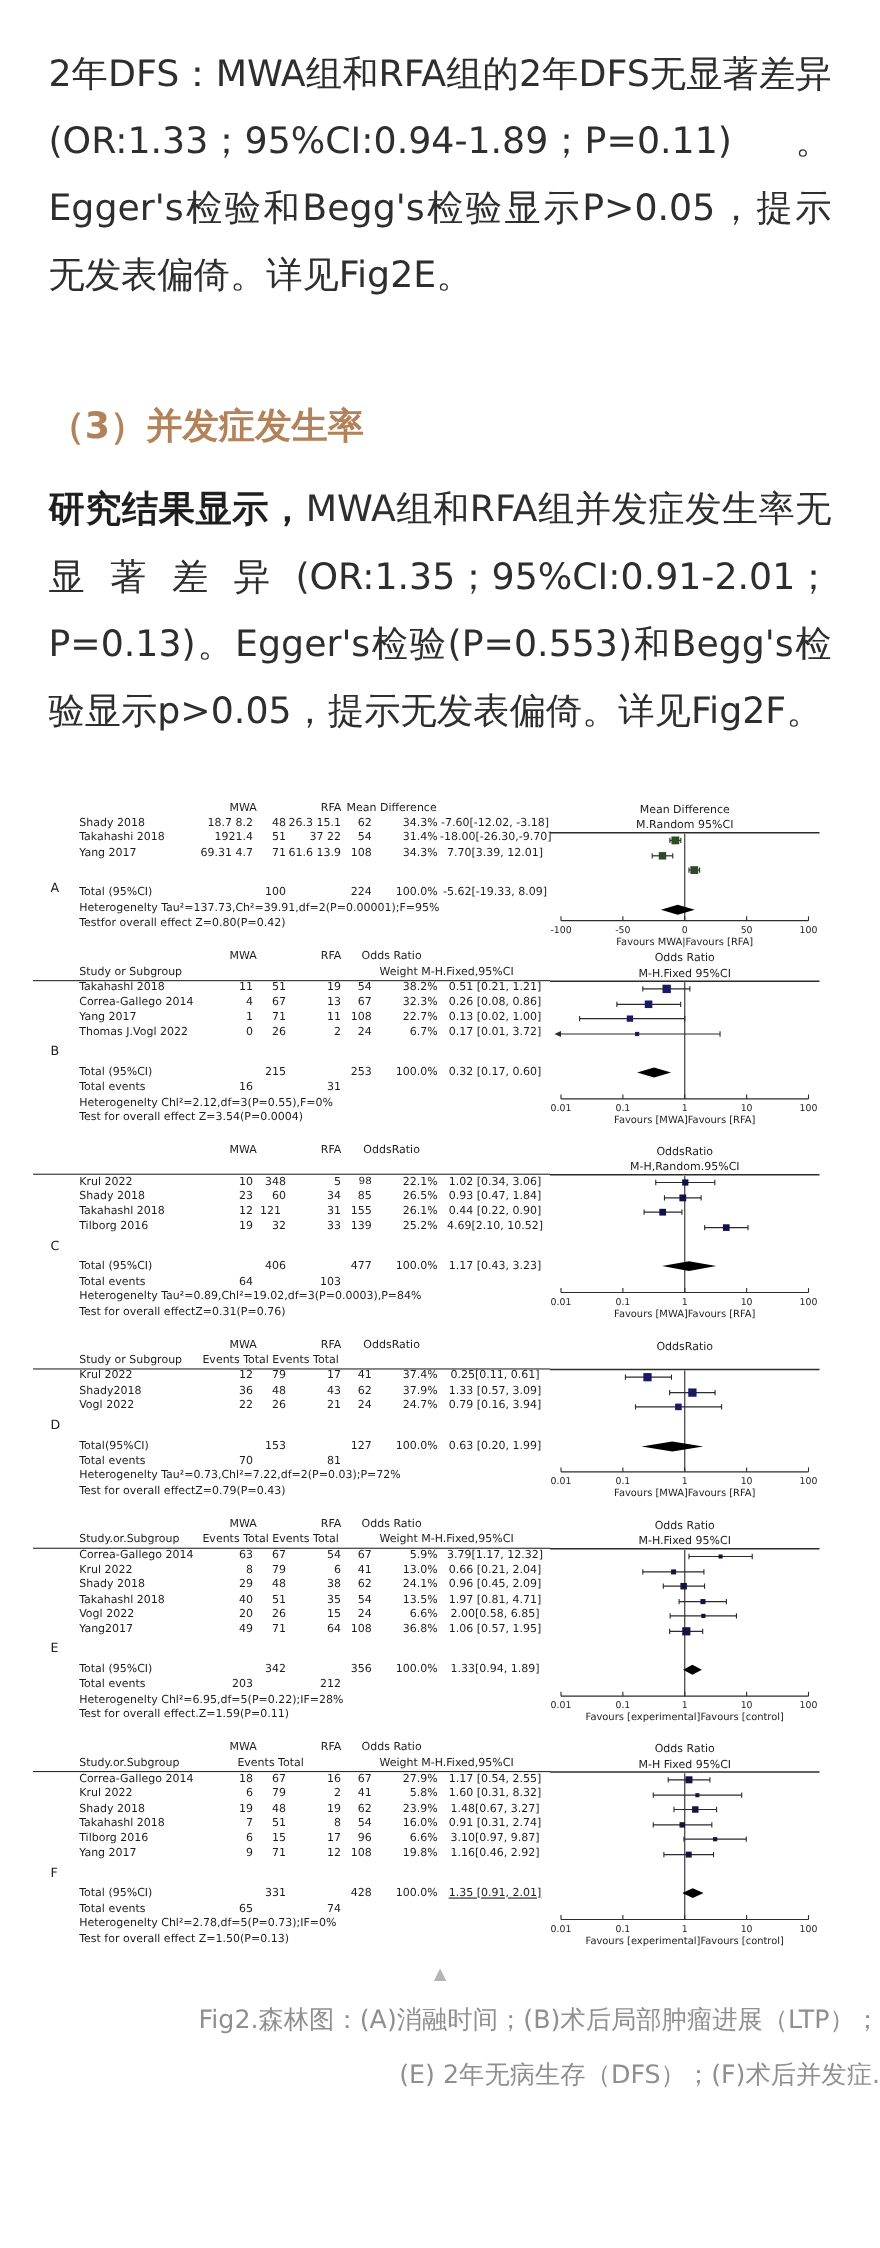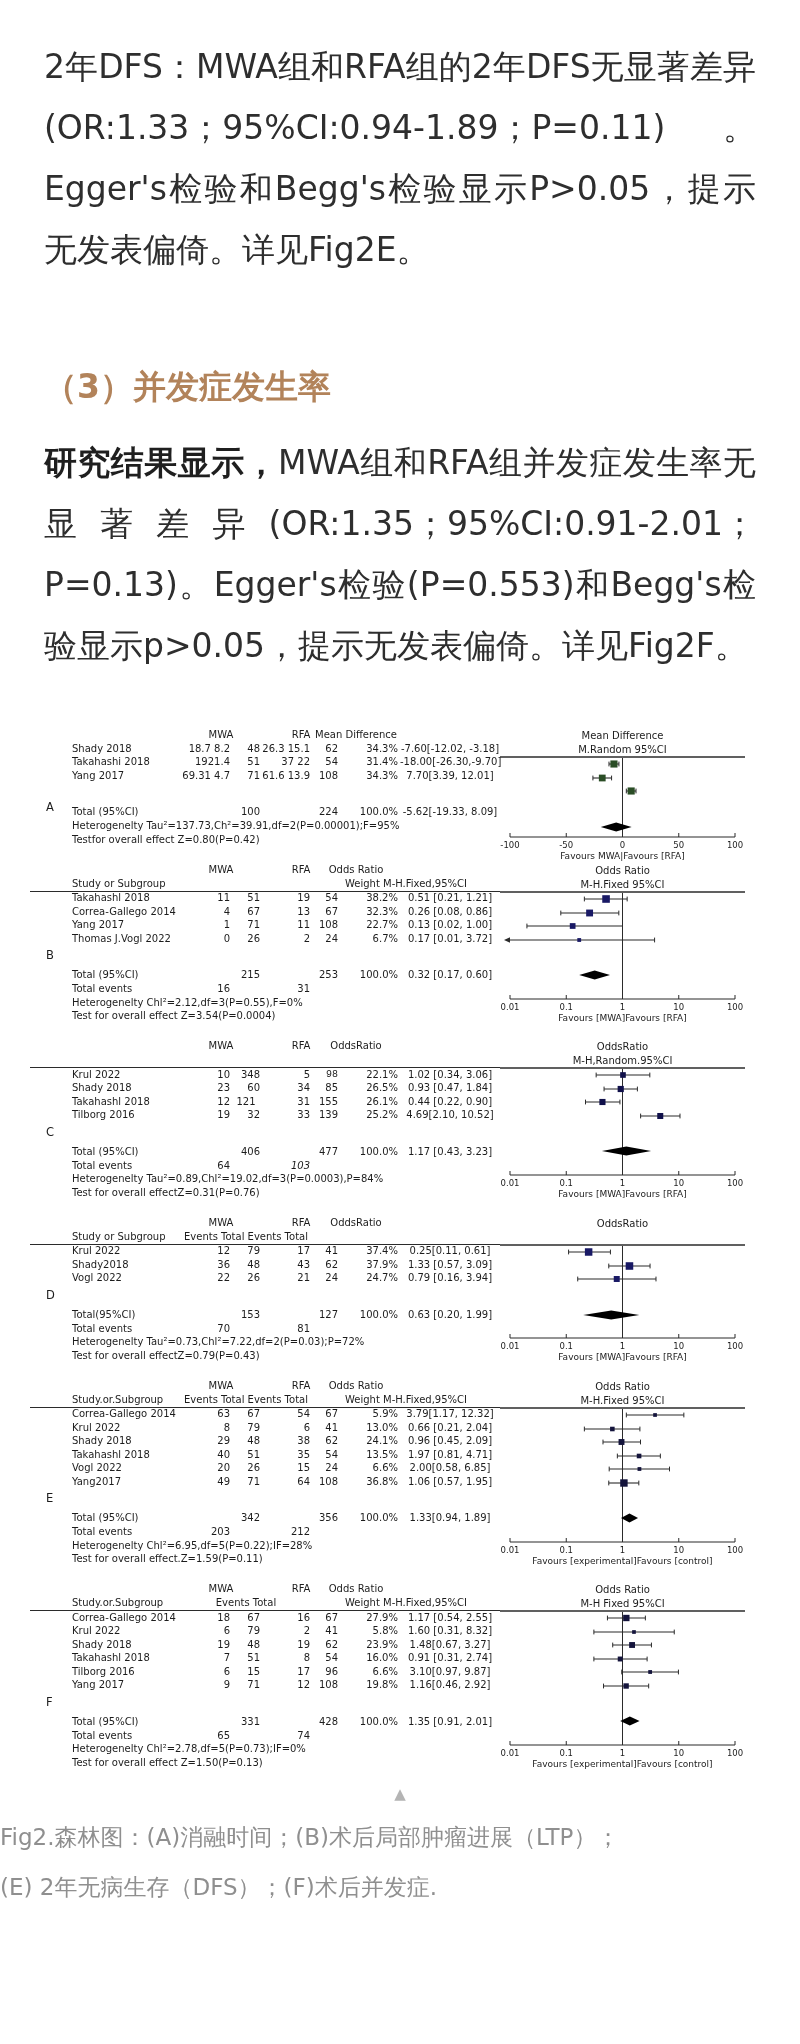--- a/index.html
+++ b/index.html
@@ -21,21 +21,21 @@
   .prow.trow{height:15px;}
   .pc{white-space:nowrap;grid-row:1;line-height:12px;}
   .pc.num{text-align:right;padding-right:2px;}
   .pc.ctr{text-align:center;}
   .pc.study{padding-left:42px;}
   .plabel{position:absolute;left:16px;font-size:11.5px;color:#1c1c1c;}
   svg.plot{position:absolute;left:470px;top:0;overflow:visible;}
   svg.plot text{font-family:"DejaVu Sans",sans-serif;fill:#1c1c1c;}
   
   .collapse{margin-top:8px;text-align:center;color:#b4b4b4;font-size:15px;line-height:16px;}
-  .caption{margin-top:10px;text-align:left;font-size:23px;line-height:50px;color:#8f8f8f;}
+  .caption{margin-top:10px;text-align:right;font-size:23px;line-height:50px;color:#8f8f8f;}
 </style>
 </head>
 <body>
 
 <div class="page">
 
   <p class="para p1">2年DFS：MWA组和RFA组的2年DFS无显著差异(OR:1.33；95%CI:0.94-1.89；P=0.11)。Egger's检验和Begg's检验显示P&gt;0.05，提示无发表偏倚。详见Fig2E。</p>
 
   <h3 class="heading">（3）并发症发生率</h3>
 
@@ -284,21 +284,21 @@
           <div class="prow trow">
             <div class="pc study" style="grid-area: 1 / 1;">Total (95%CI)</div>
             <div class="pc num" style="grid-area: 1 / 3;">406</div>
             <div class="pc num" style="grid-area: 1 / 5;">477</div>
             <div class="pc num" style="grid-area: 1 / 6;">100.0%</div>
             <div class="pc ctr" style="grid-area: 1 / 7;">1.17 [0.43, 3.23]</div>
           </div>
           <div class="prow ">
             <div class="pc study" style="grid-area: 1 / 1;">Total events</div>
             <div class="pc num" style="grid-area: 1 / 2;">64</div>
-            <div class="pc num" style="grid-area: 1 / 4; font-style: italic;">103</div>
+            <div class="pc num" style="grid-area: 1 / 4;">103</div>
           </div>
           <div class="prow ">
             <div class="pc study" style="grid-area: 1 / 1 / auto / 8;">Heterogenelty Tau²=0.89,Chl²=19.02,df=3(P=0.0003),P=84%</div>
           </div>
           <div class="prow ">
             <div class="pc study" style="grid-area: 1 / 1 / auto / 8;">Test for overall effectZ=0.31(P=0.76)</div>
           </div>
         </div>
         <div class="plabel" style="top: 85.5px;">C</div>
         <svg width="245" height="173" class="plot">
@@ -627,21 +627,21 @@
             <div class="pc num" style="grid-area: 1 / 5;">108</div>
             <div class="pc num" style="grid-area: 1 / 6;">19.8%</div>
             <div class="pc ctr" style="grid-area: 1 / 7;">1.16[0.46, 2.92]</div>
           </div>
           <div class="prow " style="height: 22px;"></div>
           <div class="prow trow">
             <div class="pc study" style="grid-area: 1 / 1;">Total (95%CI)</div>
             <div class="pc num" style="grid-area: 1 / 3;">331</div>
             <div class="pc num" style="grid-area: 1 / 5;">428</div>
             <div class="pc num" style="grid-area: 1 / 6;">100.0%</div>
-            <div class="pc ctr" style="grid-area: 1 / 7;">1.35 [0.91, 2.01]</div>
+            <div class="pc ctr" style="grid-area: 1 / 7; text-decoration: underline;">1.35 [0.91, 2.01]</div>
           </div>
           <div class="prow ">
             <div class="pc study" style="grid-area: 1 / 1;">Total events</div>
             <div class="pc num" style="grid-area: 1 / 2;">65</div>
             <div class="pc num" style="grid-area: 1 / 4;">74</div>
           </div>
           <div class="prow ">
             <div class="pc study" style="grid-area: 1 / 1 / auto / 8;">Heterogenelty Chl²=2.78,df=5(P=0.73);IF=0%</div>
           </div>
           <div class="prow ">

